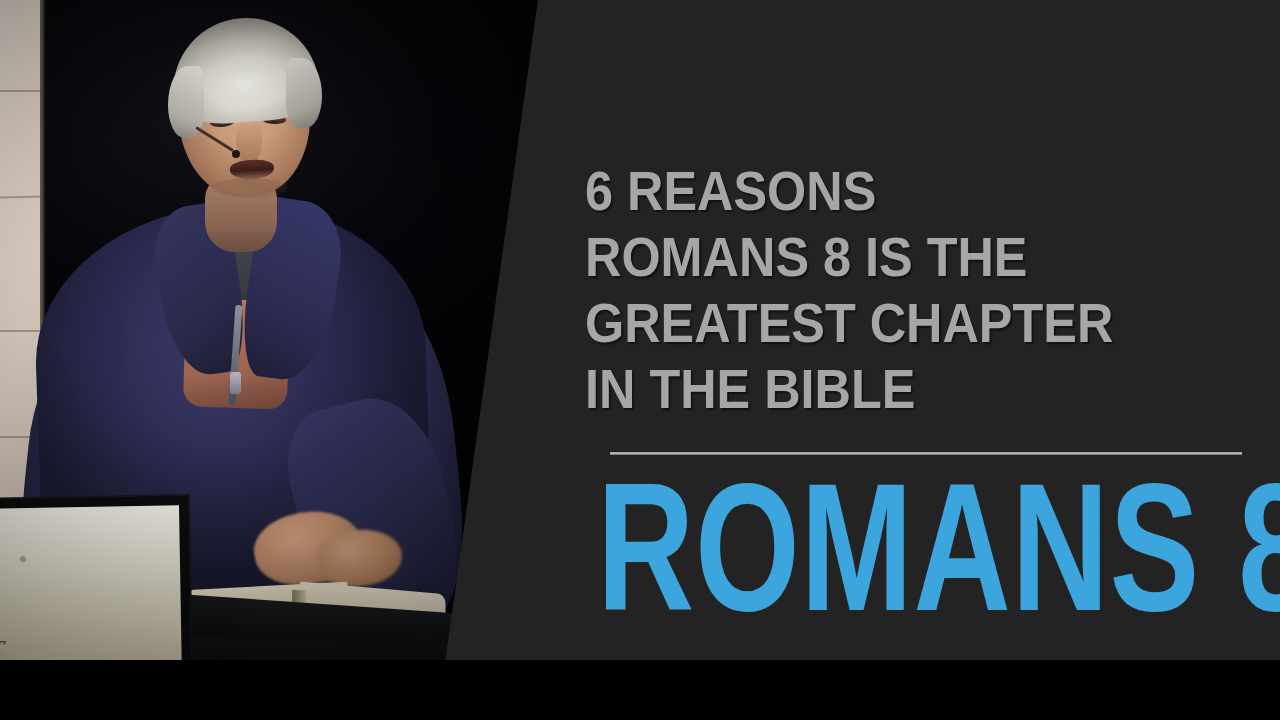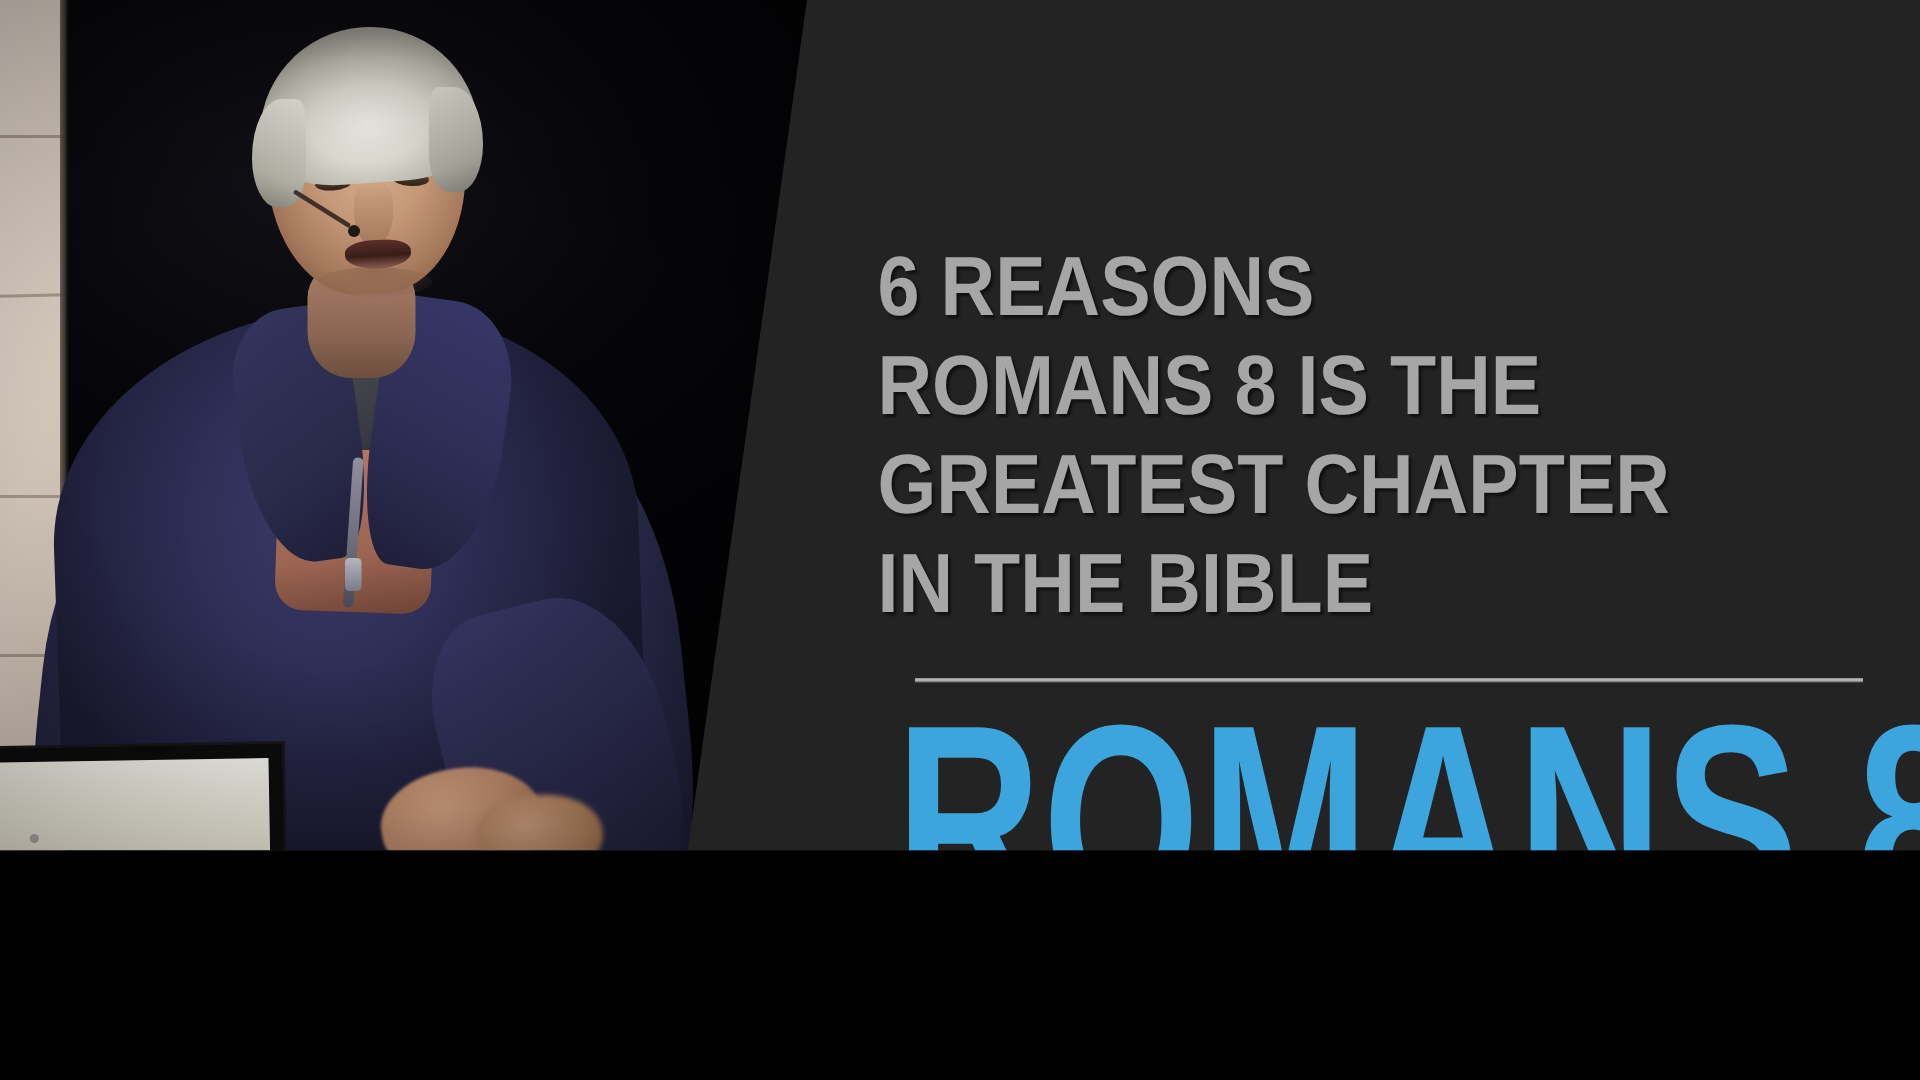--- a/index.html
+++ b/index.html
@@ -7,21 +7,21 @@
     padding: 0;
     background: #000;
   }
   body {
     font-family: "Liberation Sans", sans-serif;
   }
 
   #stage {
     position: relative;
     width: 1280px;
-    height: 567px;
+    height: 660px;
     overflow: hidden;
     background: #404040;
   }
 
   
   .photo {
     position: absolute;
     inset: 0;
     overflow: hidden;
     background: #020203;

